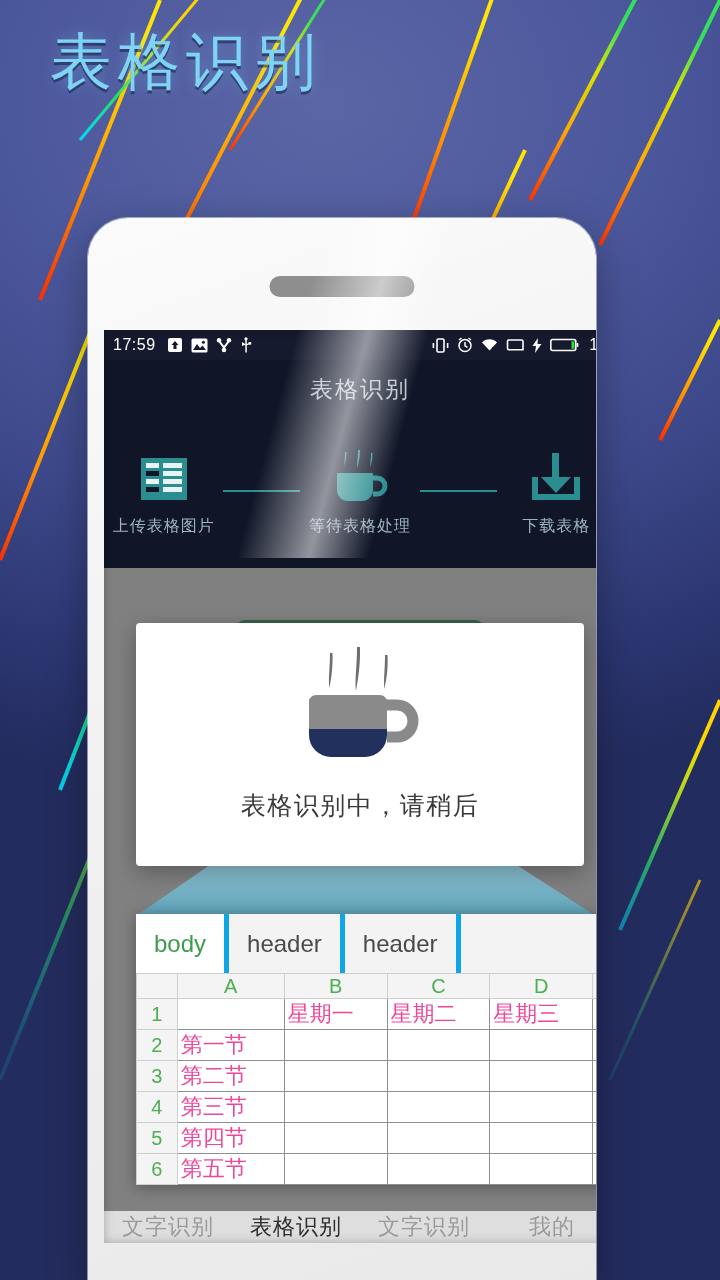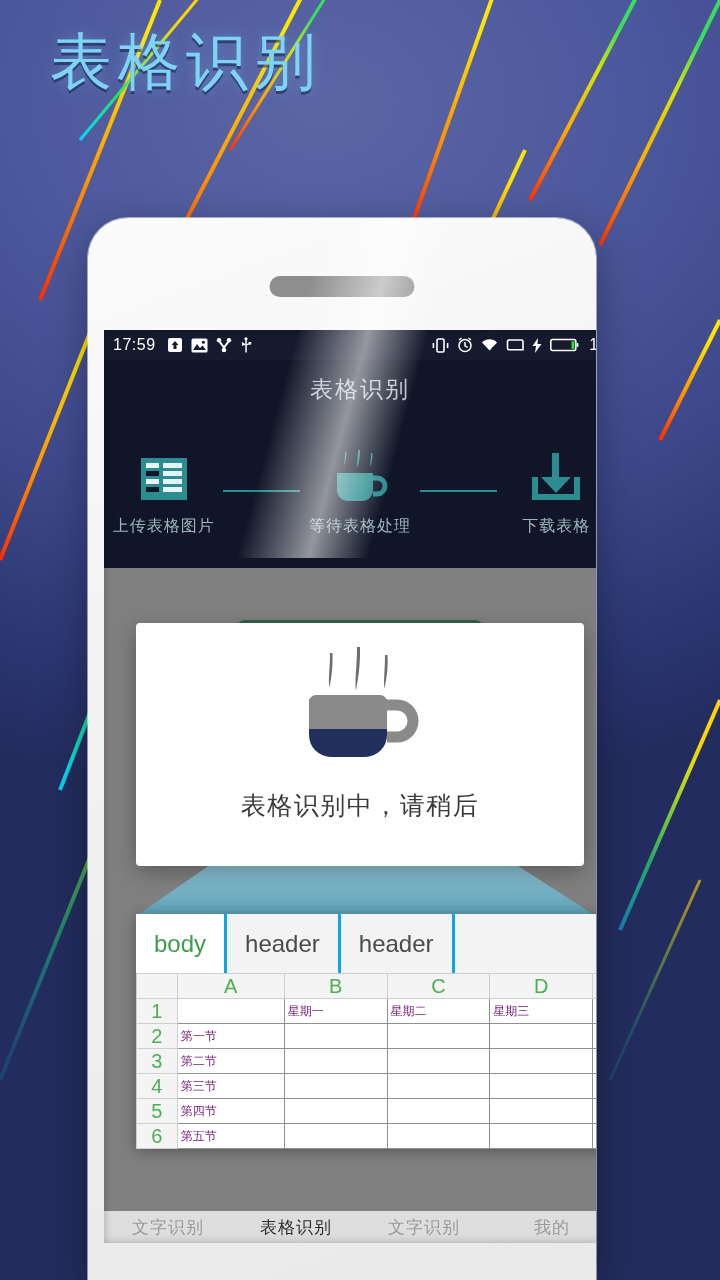--- a/index.html
+++ b/index.html
@@ -108,41 +108,41 @@
   .dialog-text{margin-top:20px;font-size:25px;color:#3a3a3a;letter-spacing:1.5px;}
 
   
   .sheet{
     position:absolute;left:32px;top:346px;width:492px;
     background:#fff;box-shadow:0 2px 14px rgba(0,0,0,.35);
   }
   .tabs{display:flex;background:#f3f3f3;height:59px;}
   .tab{
     flex:0 0 auto;display:flex;align-items:center;justify-content:center;
-    font-size:24px;color:#4a4a4a;padding:0 18px;border-right:3px solid #0ea5e9;
+    font-size:24px;color:#4a4a4a;padding:0 18px;border-right:5px solid #0ea5e9;
     white-space:nowrap;
   }
   .tab.active{background:#fff;color:#3f9c4f;}
   table.grid{border-collapse:collapse;table-layout:fixed;width:560px;background:#fff;}
   table.grid th,table.grid td{
-    border:1px solid #8f8f8f;height:24px;font-size:12px;font-weight:normal;
-    color:#701a75;padding:0 3px;
+    border:1px solid #8f8f8f;height:24px;font-size:22px;font-weight:normal;
+    color:#ec4899;padding:0 3px;
   }
   table.grid th{background:#f4f4f4;color:#4caf50;text-align:center;border-color:#cfcfcf;font-size:20px;}
   table.grid td.rowhead{background:#f4f4f4;color:#4caf50;text-align:center;border-color:#cfcfcf;font-size:20px;width:38px;}
   table.grid col.c-idx{width:38px;}
   table.grid col.c-a{width:100px;}
   table.grid col.c-n{width:96px;}
 
   
   .bottomnav{
     position:absolute;left:0;right:0;bottom:0;height:32px;
     background:#dededf;display:flex;align-items:center;
   }
-  .navitem{flex:1;text-align:center;font-size:17px;color:#9a9a9a;letter-spacing:1px;}
+  .navitem{flex:1;text-align:center;font-size:22px;color:#9a9a9a;letter-spacing:1px;}
   .navitem.active{color:#2d2d2d;}
   .screenshadow{position:absolute;inset:0;pointer-events:none;box-shadow:inset 0 0 10px rgba(0,0,0,.25);}
 </style>
 </head>
 <body>
 
 <div class="bg"></div>
 
 <svg class="streaks" width="720" height="1280" style="position:absolute;left:0;top:0;">
   <defs>

